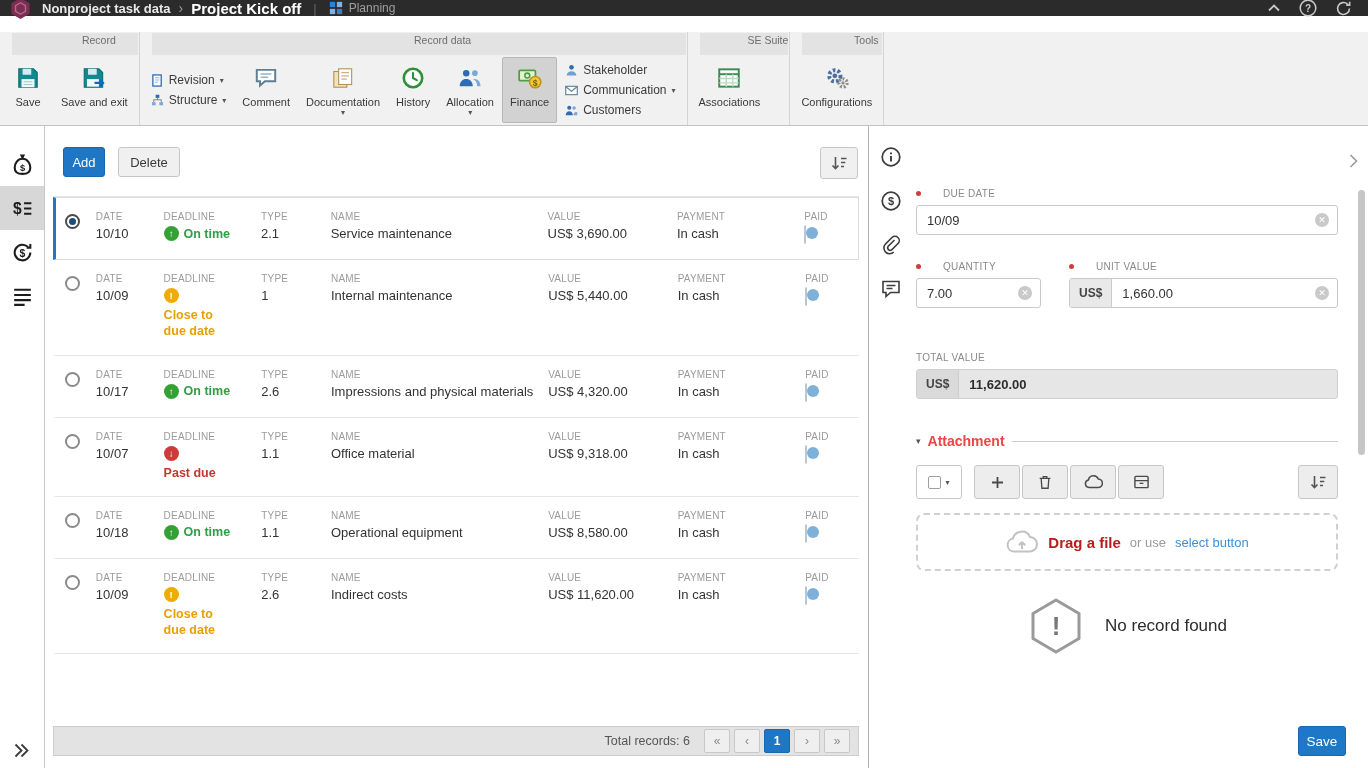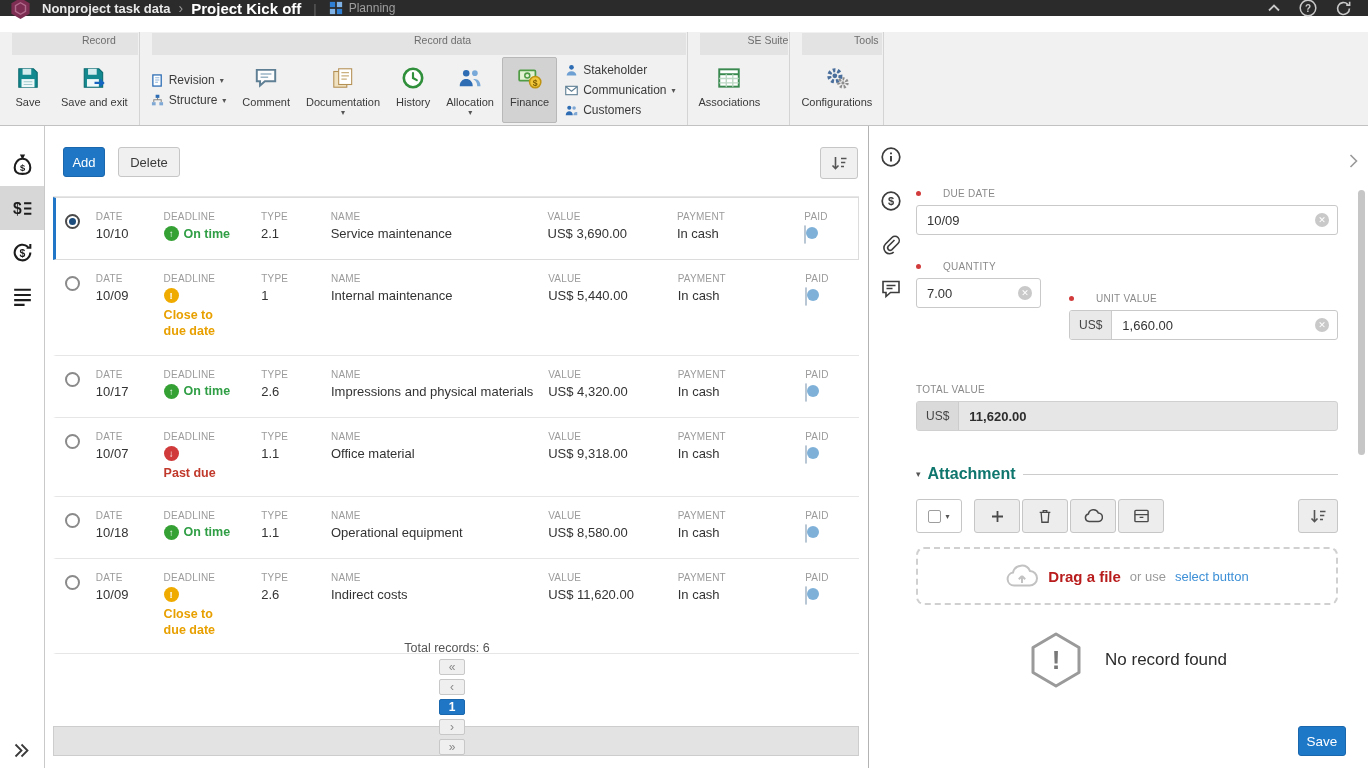--- a/index.html
+++ b/index.html
@@ -67,48 +67,48 @@
   .stic { width:15px; height:15px; border-radius:50%; display:inline-flex; align-items:center; justify-content:center; color:#fff; font-size:9.5px; font-weight:bold; flex:none; }
   .stic.g { background:#35a135; } .stic.o { background:#f0ab00; } .stic.r { background:#d03a3a; }
   .dl { display:flex; align-items:center; gap:5px; font-size:12.5px; font-weight:bold; }
   .dl.g { color:#2f9e44; } .dl.o { color:#e8a000; } .dl.r { color:#c0392b; }
   .dl.stack { display:block; }
   .dl.stack .stic { margin-bottom:4px; }
   .dl.stack .dltxt { display:block; line-height:1.3; max-width:72px; }
   .toggle { width:34px; height:16px; border:1px solid #b9c7d4; border-radius:9px; background:#fcfdfe; position:relative; margin-top:3px; cursor:pointer; }
   .toggle::after { content:""; position:absolute; left:1px; top:1px; width:12px; height:12px; border-radius:50%; background:#7fb1d8; }
 
-  .pgbar { position:absolute; bottom:12px; left:7px; width:806px; height:30px; background:#e3e3e3; border:1px solid #cdcdcd; display:flex; align-items:center; justify-content:flex-end; gap:4px; padding-right:8px;flex-direction:column; }
+  .pgbar { position:absolute; bottom:12px; left:7px; width:806px; height:30px; background:#e3e3e3; border:1px solid #cdcdcd; display:flex; align-items:center; justify-content:flex-end; gap:4px; padding-right:8px; }
   .pg-total { font-size:12.5px; color:#555; margin-right:10px; }
   .pgbtn { min-width:26px; height:24px; background:#efefef; border:1px solid #c8c8c8; color:#8a8a8a; font-size:12px; display:flex; align-items:center; justify-content:center; border-radius:2px; cursor:pointer; }
   .pgbtn.act { background:#1f76c4; border-color:#1a67ad; color:#fff; font-weight:bold; }
 
   
   .rpanel { position:absolute; top:126px; left:868px; right:0; bottom:0; background:#fff; border-left:1px solid #b3b3b3; }
   .rstrip { position:absolute; left:0; top:20px; width:44px; display:flex; flex-direction:column; align-items:center; gap:22px; }
   .rstrip .sic { cursor:pointer; }
   .pchev { position:absolute; right:10px; top:28px; cursor:pointer; }
   .pscroll { position:absolute; right:3px; top:64px; width:7px; height:265px; background:#c6c6c6; border-radius:4px; cursor:pointer; }
   .pcontent { position:absolute; left:47px; top:24px; width:422px; }
   .p-title { font-size:14.5px; font-weight:bold; color:#1c1c1c; }
   .flabel { display:flex; align-items:center; gap:22px; font-size:10px; color:#8a8a8a; letter-spacing:.3px; margin-bottom:6px; }
   .req { width:5px; height:5px; border-radius:50%; background:#d23b3b; flex:none; }
   .ibox { display:flex; align-items:center; border:1px solid #c9c9c9; border-radius:3px; height:30px; background:#fff; overflow:hidden; }
   .ibox .val { flex:1; padding-left:10px; font-size:13px; color:#333; }
-  .pref { align-self:stretch; display:flex; align-items:center; background:#e9e9e9; border-right:1px solid #ccc; padding:0 9px; font-size:12px; font-weight:normal; color:#444; }
+  .pref { align-self:stretch; display:flex; align-items:center; background:#e9e9e9; border-right:1px solid #ccc; padding:0 9px; font-size:12px; font-weight:bold; color:#444; }
   .clr { width:14px; height:14px; border-radius:50%; background:#c9c9c9; color:#fff; font-size:9px; line-height:14px; text-align:center; margin-right:8px; flex:none; cursor:pointer; }
   .f-due { margin-top:38px; }
   .f-row2 { margin-top:26px; display:flex; gap:28px; }
-  .f-qty { width:125px; } .f-unit { flex:1;margin-top:32px; }
+  .f-qty { width:125px; } .f-unit { flex:1; }
   .f-total { margin-top:44px; }
   .f-total .ibox { background:#e6e6e6; border-color:#d0d0d0; }
   .f-total .pref { background:#dadada; }
   .f-total .val { font-weight:bold; color:#2d2d2d; }
   .att-head { margin-top:34px; display:flex; align-items:center; gap:7px; }
-  .att-title { font-size:16px; font-weight:bold; color:#0f766e; }
+  .att-title { font-size:14px; font-weight:bold; color:#ef4444; }
   .att-line { flex:1; border-top:1px solid #ccc; }
   .att-caret { font-size:9px; color:#555; }
   .att-toolbar { margin-top:16px; display:flex; align-items:center; }
   .abtn { width:46px; height:34px; background:#ededed; border:1px solid #c6c6c6; border-radius:3px; display:flex; align-items:center; justify-content:center; gap:4px; cursor:pointer; }
   .abtn.white { background:#fff; }
   .abtn + .abtn { margin-left:2px; }
   .abtn.first-group { margin-left:12px; }
   .abtn.right { margin-left:auto; width:40px; }
   .cb { width:13px; height:13px; border:1px solid #9e9e9e; background:#fff; border-radius:2px; }
   .dropzone { margin-top:14px; height:58px; border:2px dashed #d0d0d0; border-radius:8px; display:flex; align-items:center; justify-content:center; gap:9px; }

